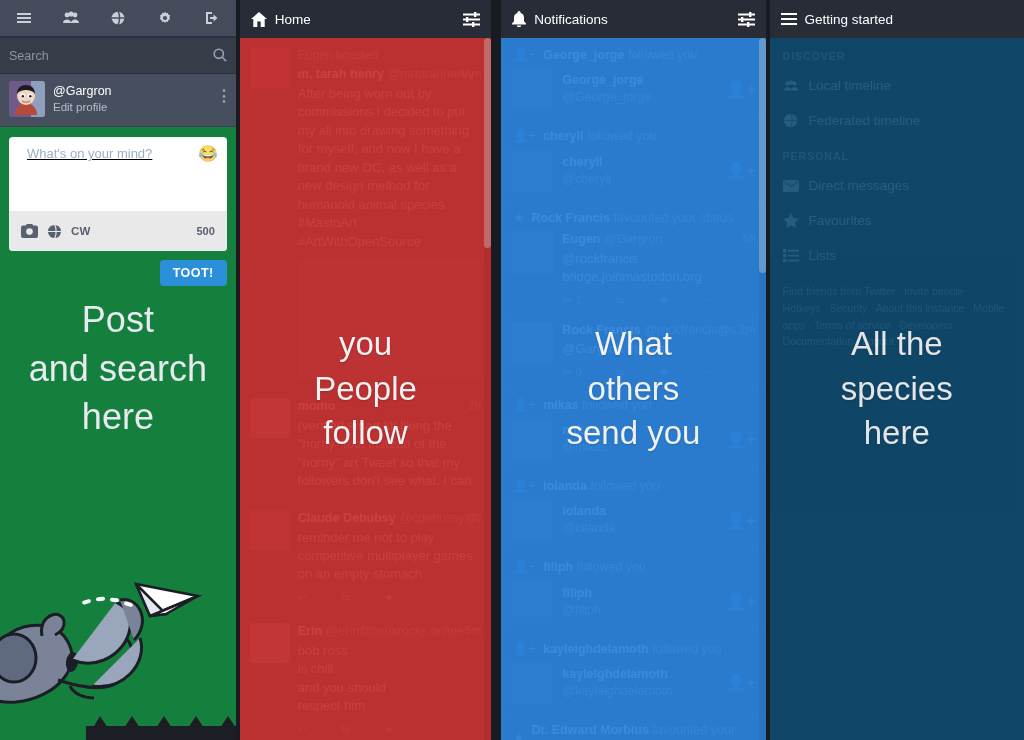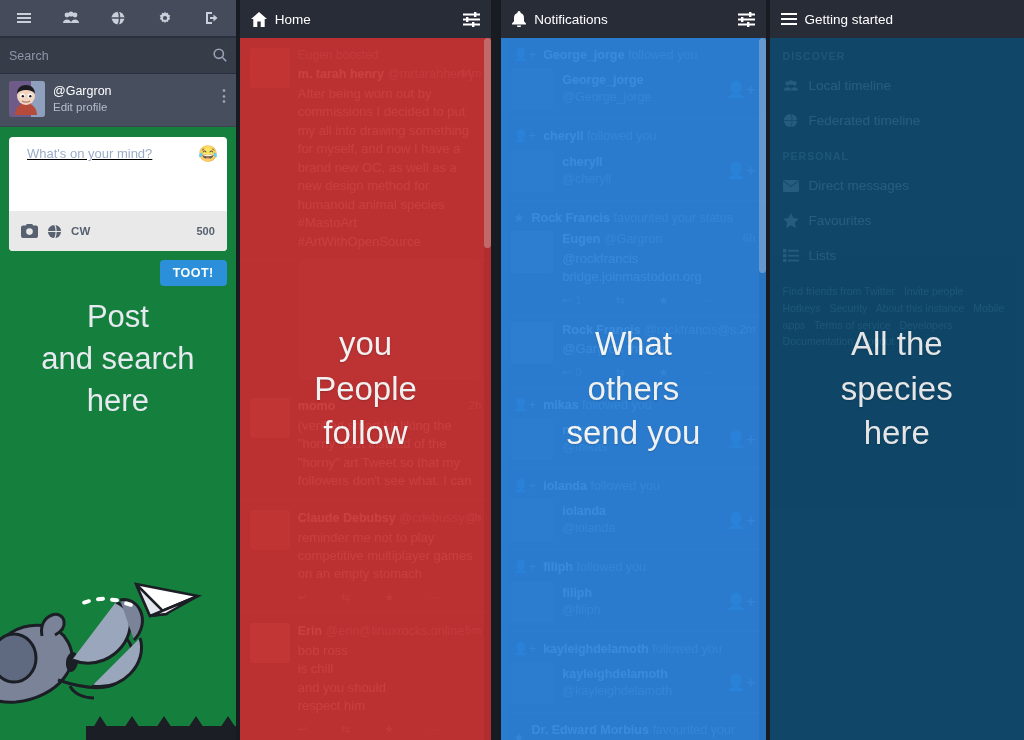--- a/index.html
+++ b/index.html
@@ -89,21 +89,21 @@
   .ov { position:absolute; top:38px; left:0; right:0; bottom:0; z-index:20;
         display:flex; align-items:center; justify-content:center; text-align:center; }
   .ov-red  { background:#c73232; }
   .ov-blue { background:#2b82d9; }
   .ov-gs   { background:#0c4a6e; }
   .ov-txt { color:#fff; font-size:33px; line-height:1.35; font-weight:400; text-shadow:0 1px 2px rgba(0,0,0,.18); }
   .ov-red, .ov-blue { opacity:.93; }
   .ov-gs { opacity:.88; }
 
   .drawer-hint { position:absolute; left:0; right:0; top:296px; text-align:center; z-index:21;
-                 color:#e7eaf0; font-size:31px; line-height:1.35; }
+                 color:#e7eaf0; font-size:36px; line-height:1.35; }
 
   .scroll-track { position:absolute; right:0; top:0; width:7px; bottom:0; background:rgba(0,0,0,.06); z-index:22; }
   .scroll-thumb { position:absolute; right:0; width:7px; background:rgba(255,255,255,.30); border-radius:4px; z-index:23; }
   .vsep { width:4px; background:#191b22; height:740px; flex:none; }
 </style>
 </head>
 <body>
 
 <div class="app">
 

